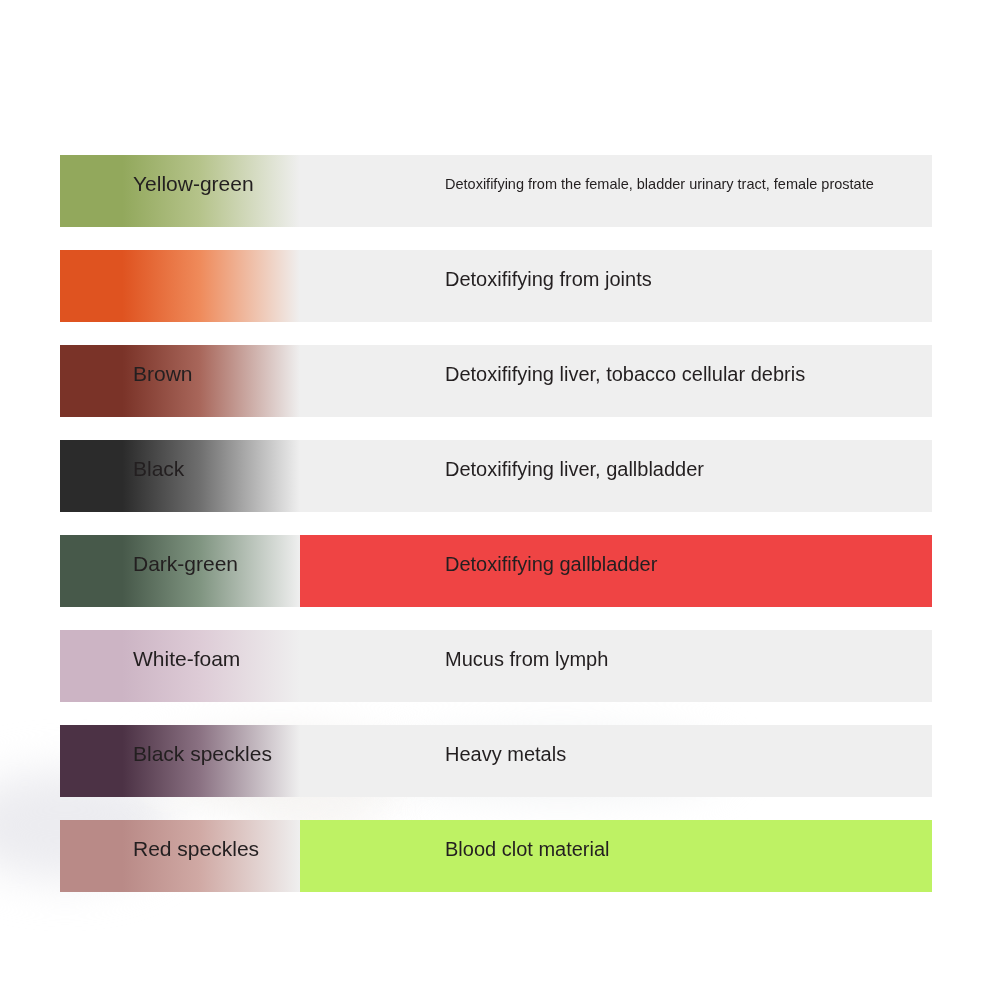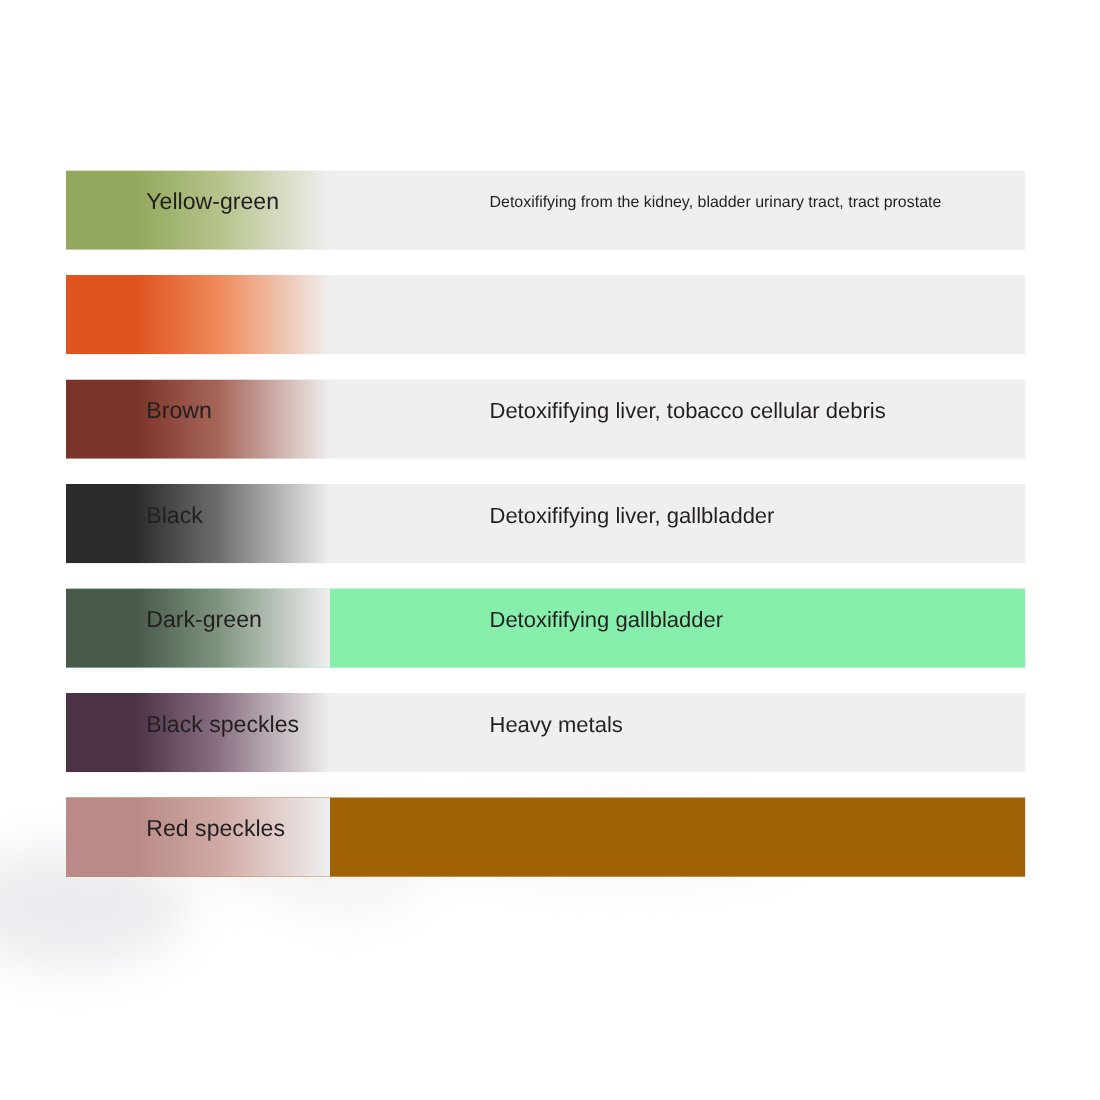--- a/index.html
+++ b/index.html
@@ -87,42 +87,49 @@
 
 <div class="bg-smudge smudge-a"></div>
 <div class="bg-smudge smudge-b"></div>
 <div class="bg-smudge smudge-c"></div>
 <div class="bg-smudge smudge-d"></div>
 
 <div id="chart">
     <div class="row" style="background: rgb(239, 239, 239);">
       <div class="swatch" style="background: linear-gradient(to right, rgb(146, 168, 92) 0%, rgb(146, 168, 92) 26%, rgb(181, 195, 138) 58%, rgb(239, 239, 239) 100%);"></div>
       <div class="swatch-label">Yellow-green</div>
-      <div class="desc small">Detoxififying from the kidney, bladder urinary tract, tract prostate</div>
+      <div class="desc small">Detoxififying from the female, bladder urinary tract, female prostate</div>
     </div>
     <div class="row" style="background: rgb(239, 239, 239);">
       <div class="swatch" style="background: linear-gradient(to right, rgb(223, 83, 32) 0%, rgb(223, 83, 32) 26%, rgb(239, 138, 90) 58%, rgb(239, 239, 239) 100%);"></div>
+      <div class="desc">Detoxififying from joints</div>
     </div>
     <div class="row" style="background: rgb(239, 239, 239);">
       <div class="swatch" style="background: linear-gradient(to right, rgb(122, 51, 40) 0%, rgb(122, 51, 40) 26%, rgb(168, 102, 90) 58%, rgb(239, 239, 239) 100%);"></div>
       <div class="swatch-label">Brown</div>
       <div class="desc">Detoxififying liver, tobacco cellular debris</div>
     </div>
     <div class="row" style="background: rgb(239, 239, 239);">
       <div class="swatch" style="background: linear-gradient(to right, rgb(43, 43, 43) 0%, rgb(43, 43, 43) 26%, rgb(110, 110, 110) 58%, rgb(239, 239, 239) 100%);"></div>
       <div class="swatch-label">Black</div>
       <div class="desc">Detoxififying liver, gallbladder</div>
     </div>
-    <div class="row" style="background: #86efac;">
+    <div class="row" style="background: #ef4444;">
       <div class="swatch" style="background: linear-gradient(to right, rgb(71, 89, 74) 0%, rgb(71, 89, 74) 26%, rgb(127, 148, 128) 58%, rgb(239, 239, 239) 100%);"></div>
       <div class="swatch-label">Dark-green</div>
       <div class="desc">Detoxififying gallbladder</div>
+    </div>
+    <div class="row" style="background: rgb(239, 239, 239);">
+      <div class="swatch" style="background: linear-gradient(to right, rgb(204, 180, 196) 0%, rgb(204, 180, 196) 26%, rgb(221, 203, 214) 58%, rgb(239, 239, 239) 100%);"></div>
+      <div class="swatch-label">White-foam</div>
+      <div class="desc">Mucus from lymph</div>
     </div>
     <div class="row" style="background: rgb(239, 239, 239);">
       <div class="swatch" style="background: linear-gradient(to right, rgb(76, 50, 69) 0%, rgb(76, 50, 69) 26%, rgb(138, 113, 130) 58%, rgb(239, 239, 239) 100%);"></div>
       <div class="swatch-label">Black speckles</div>
       <div class="desc">Heavy metals</div>
     </div>
-    <div class="row" style="background: #a16207;">
+    <div class="row" style="background: #bef264;">
       <div class="swatch" style="background: linear-gradient(to right, rgb(185, 138, 135) 0%, rgb(185, 138, 135) 26%, rgb(208, 169, 164) 58%, rgb(239, 239, 239) 100%);"></div>
       <div class="swatch-label">Red speckles</div>
+      <div class="desc">Blood clot material</div>
     </div>
   </div>
 
 </body></html>

